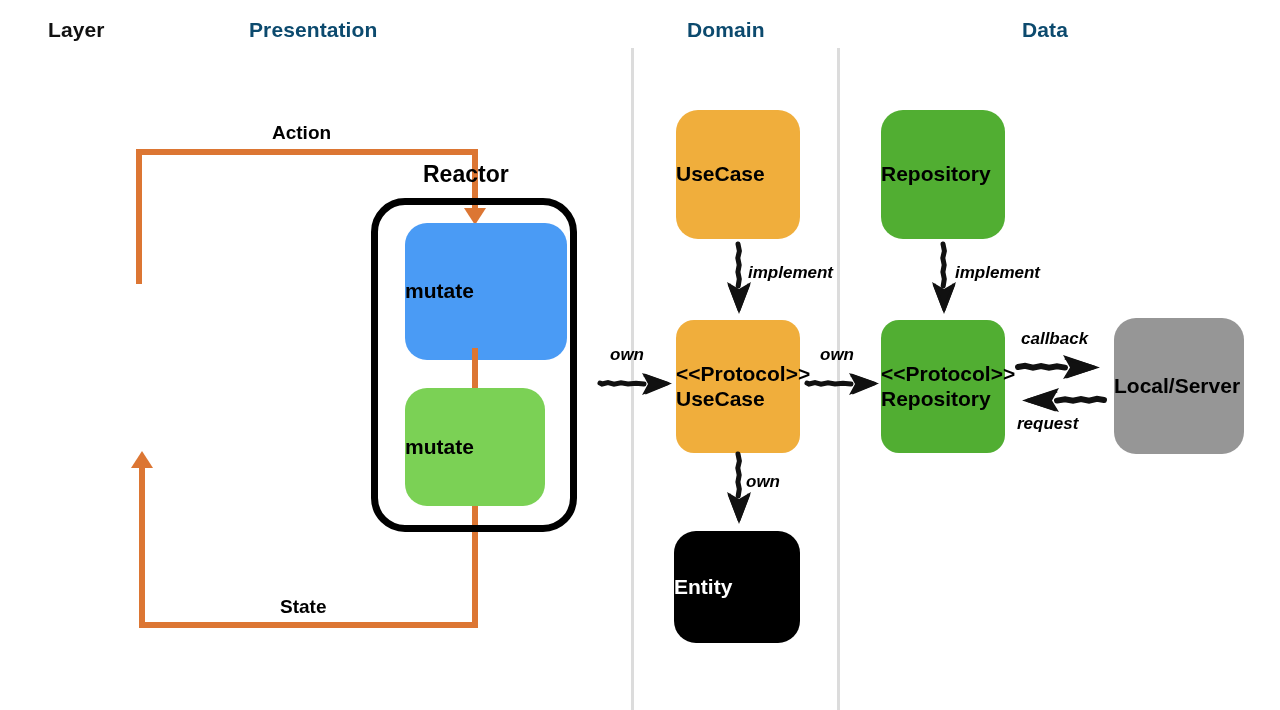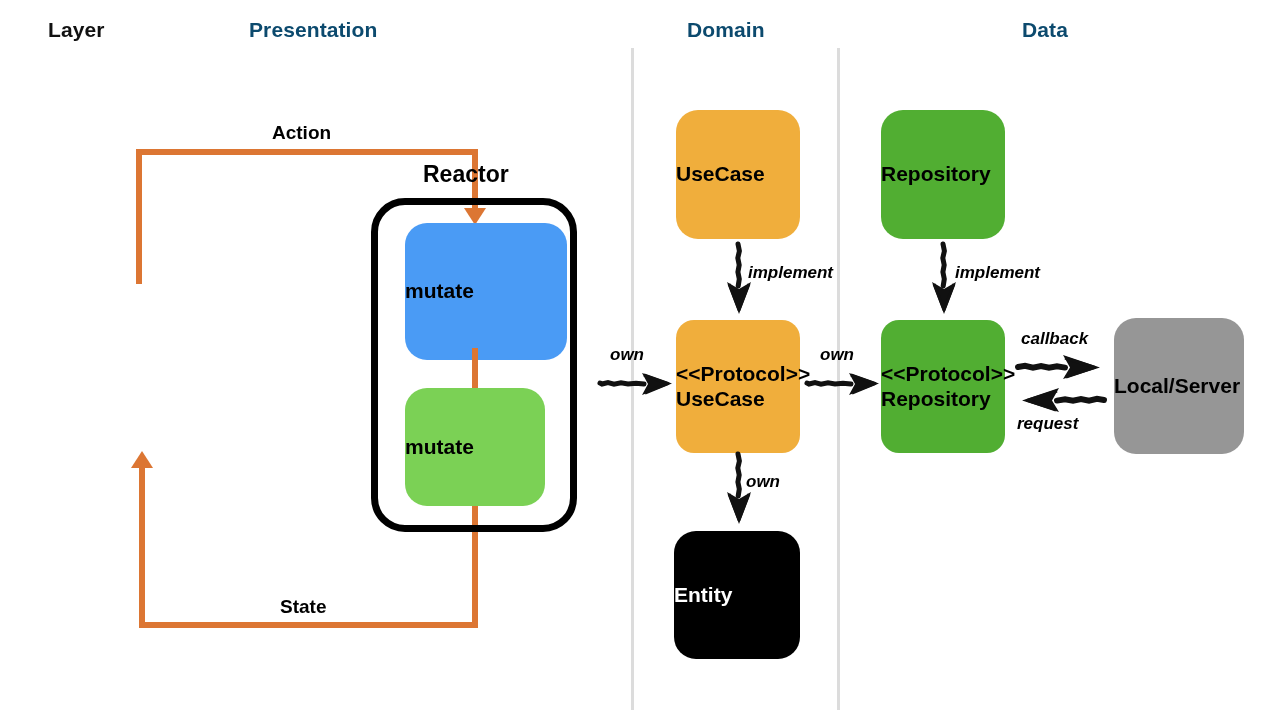--- a/index.html
+++ b/index.html
@@ -194,21 +194,21 @@
 
   <div class="sketch" style="left:722px; top:452px;">
     <svg width="34" height="76" viewBox="0 0 34 76">
       <path d="M16,2 L17.4,9 L15.8,16 L17.2,23 L15.9,30 L17.3,37 L16.2,44" stroke="#111" stroke-width="5" fill="none" stroke-linecap="round"></path>
       <path d="M5,40 L17,72 L29,40 L17,47 Z" fill="#111"></path>
       <path d="M7,42 L17,68 L27,42" stroke="#111" stroke-width="3" fill="none" stroke-linejoin="round"></path>
     </svg>
   </div>
   <div class="edge-label" style="left:746px; top:472px;">own</div>
 
-  <div class="node" style="left:674px; top:531px; width:126px; height:128px; background:#000000; color:#ffffff;">
+  <div class="node" style="left:674px; top:531px; width:126px; height:112px; background:#000000; color:#ffffff;">
     <span class="ln">Entity</span>
   </div>
 
   <div class="node" style="left:881px; top:110px; width:124px; height:129px; background:#51ae32;">
     <span class="ln">Repository</span>
   </div>
 
   <div class="sketch" style="left:927px; top:242px;">
     <svg width="34" height="76" viewBox="0 0 34 76">
       <path d="M16,2 L17.4,9 L15.8,16 L17.2,23 L15.9,30 L17.3,37 L16.2,44" stroke="#111" stroke-width="5" fill="none" stroke-linecap="round"></path>

